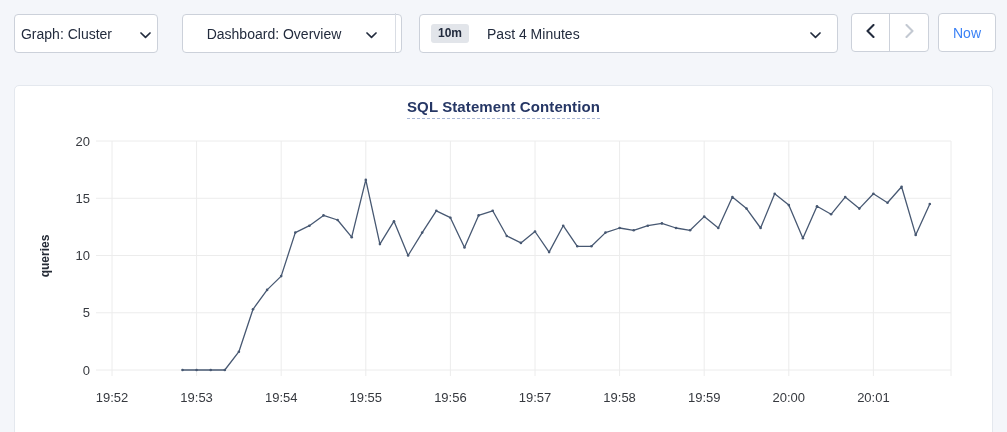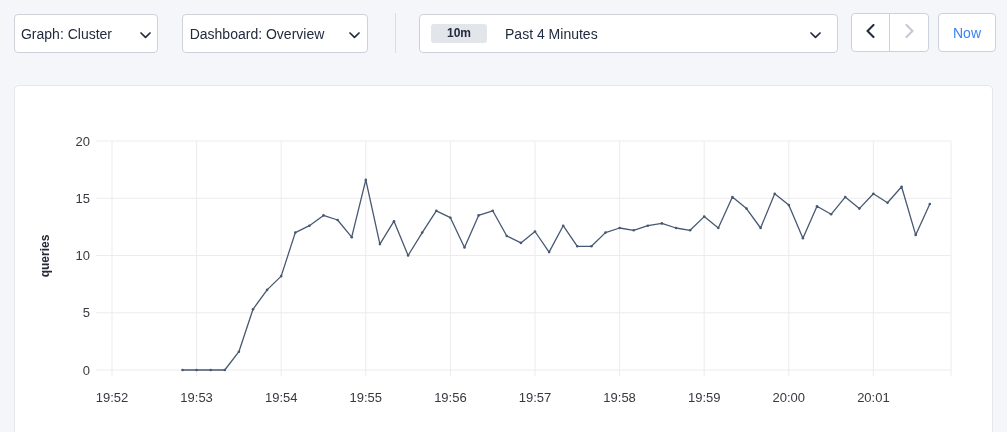--- a/index.html
+++ b/index.html
@@ -9,24 +9,24 @@
     font-family:"Liberation Sans",sans-serif;
     -webkit-font-smoothing:antialiased;
   }
   .btn{
     position:absolute;box-sizing:border-box;
     background:#fff;border:1px solid #ccd1da;border-radius:4px;
     display:flex;align-items:center;justify-content:center;
     font-size:14px;color:#222b3d;cursor:pointer;
   }
   #graph-btn{left:14px;top:14px;width:144px;height:39px;gap:28px;}
-  #dashboard-btn{left:182px;top:14px;width:186px;height:39px;gap:25px;}
+  #dashboard-btn{left:182px;top:14px;width:220px;height:39px;gap:25px;}
   #toolbar-divider{position:absolute;left:395px;top:13px;width:1px;height:40px;background:#d9dde4;}
   #time-selector{left:419px;top:14px;width:419px;height:39px;justify-content:flex-start;padding:0 16px 0 11px;}
-  #time-badge{background:#e2e5ea;border-radius:3px;font-size:12px;font-weight:bold;padding:3px 16px;color:#222b3d;line-height:1.1;}
+  #time-badge{background:#e2e5ea;border-radius:3px;font-size:12px;font-weight:bold;padding:3px 7px;color:#222b3d;line-height:1.1;}
   #time-label{margin-left:18px;}
   #time-selector .chev{margin-left:auto;}
   #arrow-group{left:851px;top:13px;width:78px;height:39px;padding:0;overflow:hidden;}
   .arrow-half{width:50%;height:100%;display:flex;align-items:center;justify-content:center;box-sizing:border-box;}
   .arrow-half.first{border-right:1px solid #ccd1da;}
   #now-btn{left:938px;top:13px;width:58px;height:39px;color:#3b82f6;}
   #card{
     position:absolute;left:14px;top:85px;width:979px;height:360px;box-sizing:border-box;
     background:#fff;border:1px solid #e4e8ee;border-radius:5px;
   }
@@ -86,20 +86,23 @@
         </svg>
     </span>
   </div>
 </div>
 
 <div class="btn" id="now-btn">
   <span>Now</span>
 </div>
 
 <div id="card">
+  <div id="chart-title-wrap">
+    <span id="chart-title">SQL Statement Contention</span>
+  </div>
   <svg id="chart-svg" viewBox="0 0 977 332">
       <line x1="81" y1="284" x2="936" y2="284" stroke="#ececec" stroke-width="1"></line>
       <text x="75" y="288.5" text-anchor="end" font-size="13" fill="#36393f">0</text>
       <line x1="81" y1="226.75" x2="936" y2="226.75" stroke="#ececec" stroke-width="1"></line>
       <text x="75" y="231.25" text-anchor="end" font-size="13" fill="#36393f">5</text>
       <line x1="81" y1="169.5" x2="936" y2="169.5" stroke="#ececec" stroke-width="1"></line>
       <text x="75" y="174" text-anchor="end" font-size="13" fill="#36393f">10</text>
       <line x1="81" y1="112.25" x2="936" y2="112.25" stroke="#ececec" stroke-width="1"></line>
       <text x="75" y="116.75" text-anchor="end" font-size="13" fill="#36393f">15</text>
       <line x1="81" y1="55" x2="936" y2="55" stroke="#ececec" stroke-width="1"></line>

